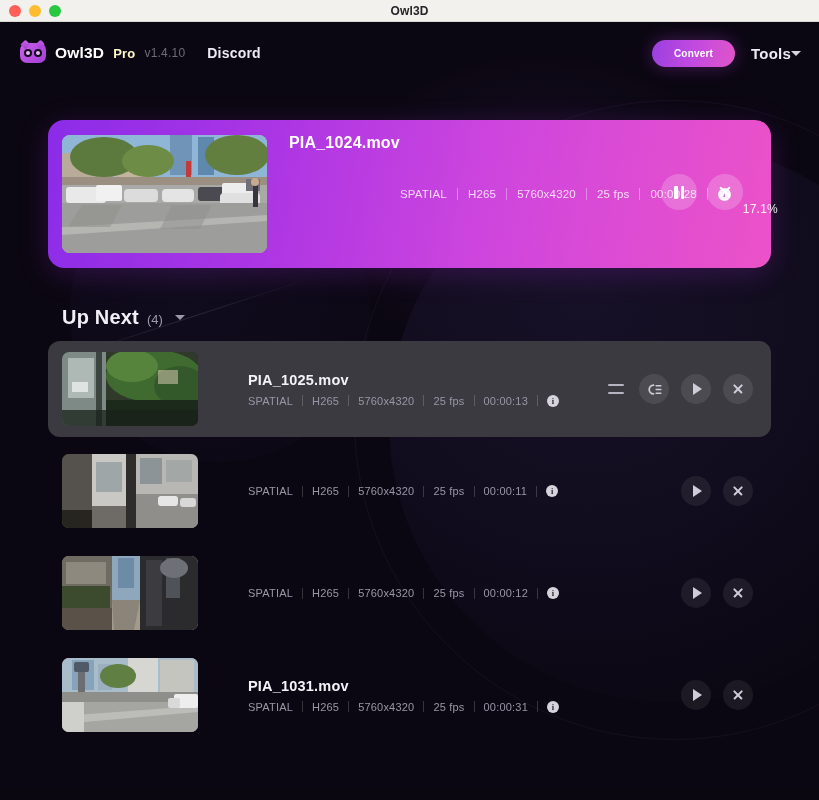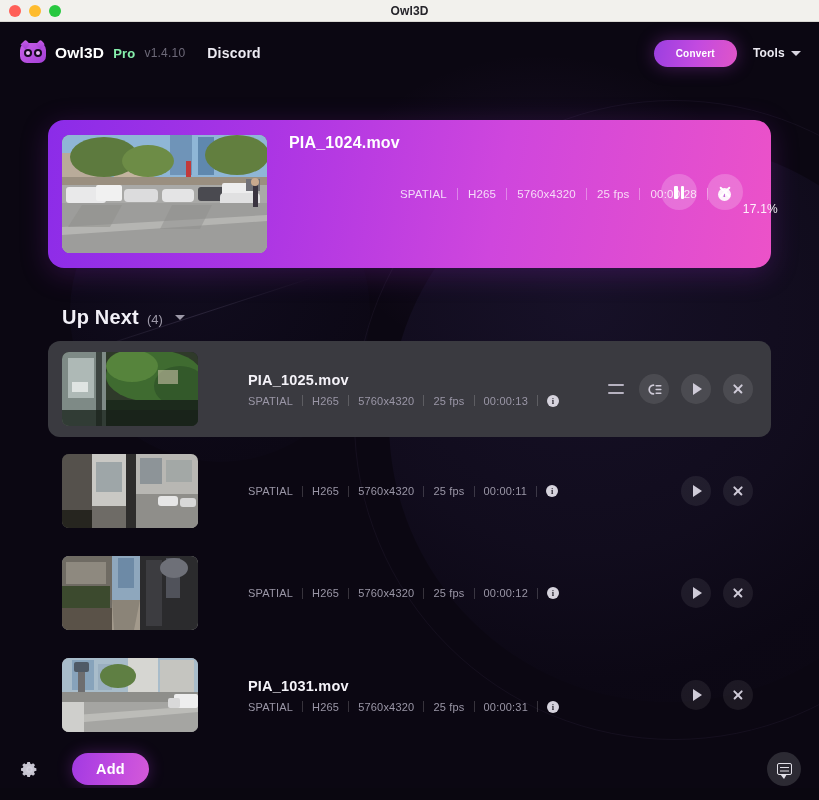--- a/index.html
+++ b/index.html
@@ -141,21 +141,21 @@
   }
   .brand-name {
     font-size: 15.5px;
     font-weight: bold;
     color: #ffffff;
     letter-spacing: .2px;
   }
   .brand-pro {
     font-size: 13px;
     font-weight: bold;
-    color: #86efac;
+    color: #fef9c3;
     letter-spacing: .2px;
   }
   .brand-version {
     font-size: 12px;
     color: #6e6a7a;
     letter-spacing: .2px;
   }
   .nav-link {
     margin-left: 22px;
     font-size: 14px;
@@ -177,22 +177,22 @@
     background: linear-gradient(100deg, #9b3fe0 0%, #c24ae0 50%, #e055c8 100%);
     color: #ffffff;
     font-size: 10px;
     font-weight: bold;
     font-family: "Liberation Sans", sans-serif;
     letter-spacing: .2px;
     cursor: pointer;
     box-shadow: 0 0 18px rgba(180,60,220,.35);
   }
   .tools-btn {
-    display: flex; align-items: center; gap: 6px;
-    font-size: 12px;
+    display: flex; align-items: center; gap: 0;
+    font-size: 15px;
     font-weight: bold;
     color: #eceaf2;
     cursor: pointer;
     letter-spacing: .2px;
   }
   .caret {
     width: 0; height: 0;
     border-left: 5px solid transparent;
     border-right: 5px solid transparent;
     border-top: 5px solid #d8d5e0;
@@ -854,29 +854,15 @@
             </button>
             <button class="row-circle-btn">
               <span class="x-ico-sm"></span>
             </button>
           </div>
         </div>
 
       </div>
     </div>
 
-    <div class="bottom-bar">
-      <button class="gear-btn">
-        <svg width="19" height="19" viewBox="0 0 20 20">
-          <path fill="#d2cfdb" d="M10 6.6A3.4 3.4 0 1 0 10 13.4 3.4 3.4 0 0 0 10 6.6zm0 5.1a1.7 1.7 0 1 1 0-3.4 1.7 1.7 0 0 1 0 3.4z"></path>
-          <path fill="#d2cfdb" d="M17.3 11.4l-.1-2.8-2-.4a5.6 5.6 0 0 0-.5-1.2l1.1-1.7-2-2-1.7 1.2a5.6 5.6 0 0 0-1.2-.5l-.4-2h-2.8l-.4 2a5.6 5.6 0 0 0-1.2.5L4.4 3.3l-2 2 1.2 1.7a5.6 5.6 0 0 0-.5 1.2l-2 .4v2.8l2 .4a5.6 5.6 0 0 0 .5 1.2l-1.2 1.7 2 2 1.7-1.2c.4.2.8.4 1.2.5l.4 2h2.8l.4-2c.4-.1.8-.3 1.2-.5l1.7 1.2 2-2-1.1-1.7c.2-.4.4-.8.5-1.2l2-.4z" opacity=".95"></path>
-        </svg>
-      </button>
-      <button class="add-btn">Add</button>
-      <button class="chat-btn">
-        <span class="chat-ico">
-            <i></i>
-          </span>
-      </button>
-    </div>
 
   </div>
 </div>
 
 </body></html>

